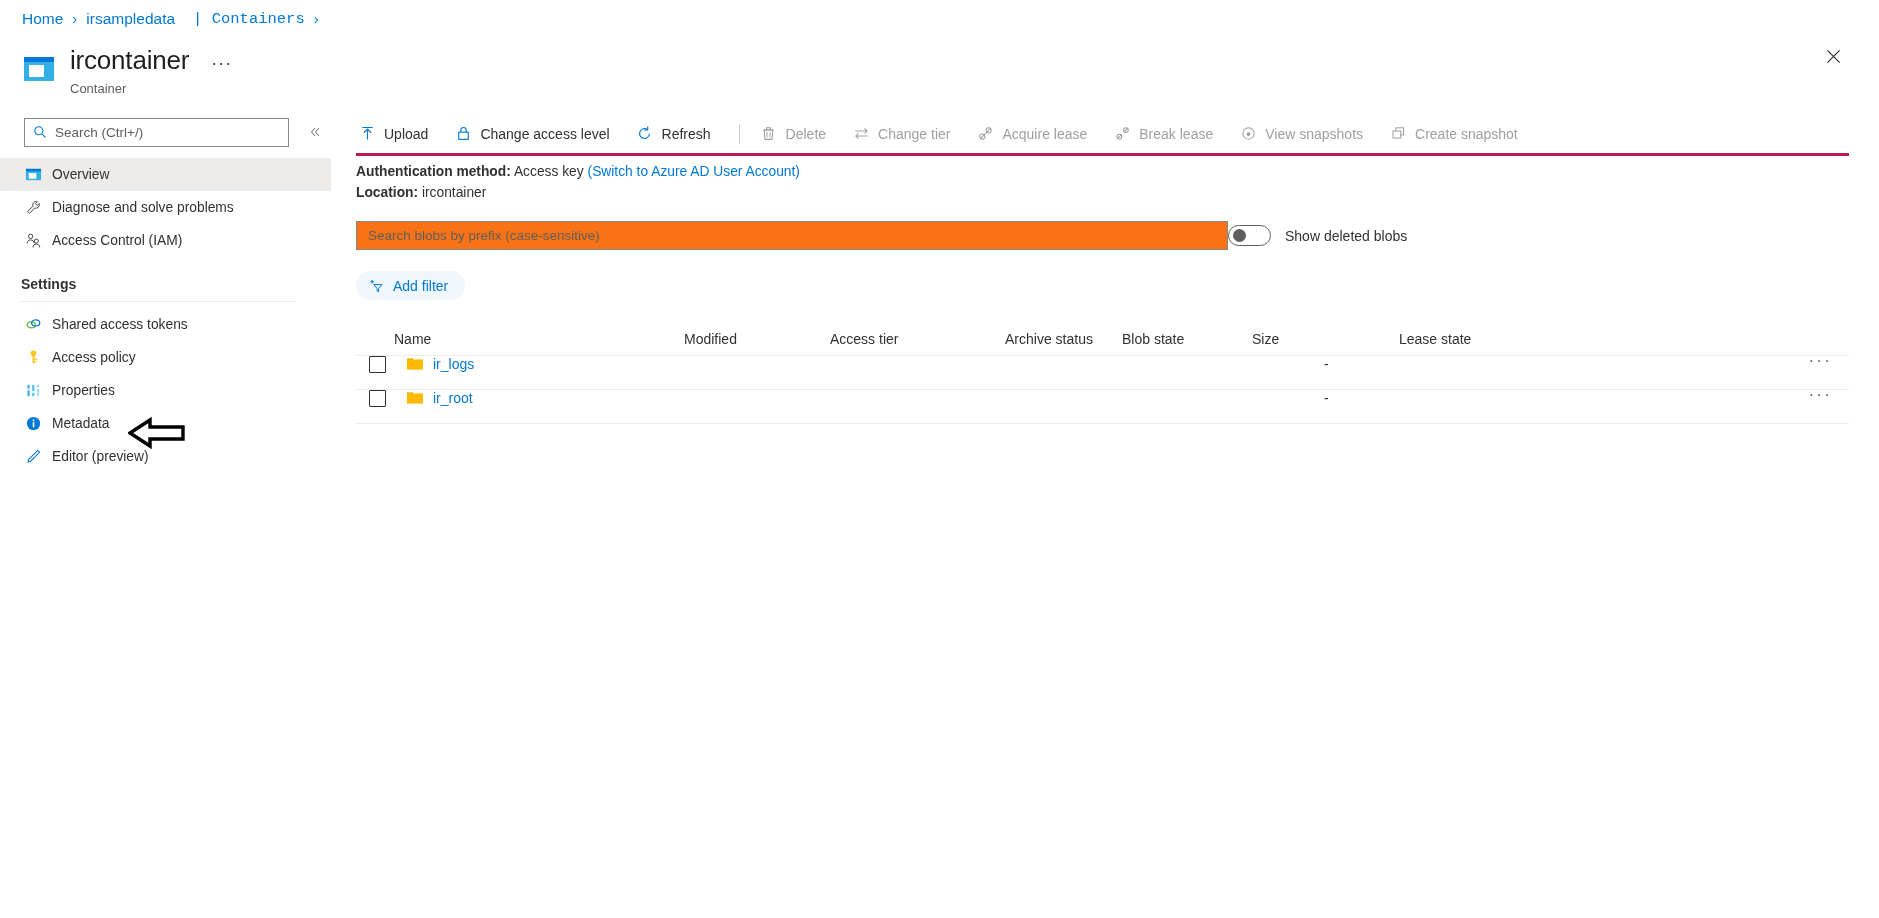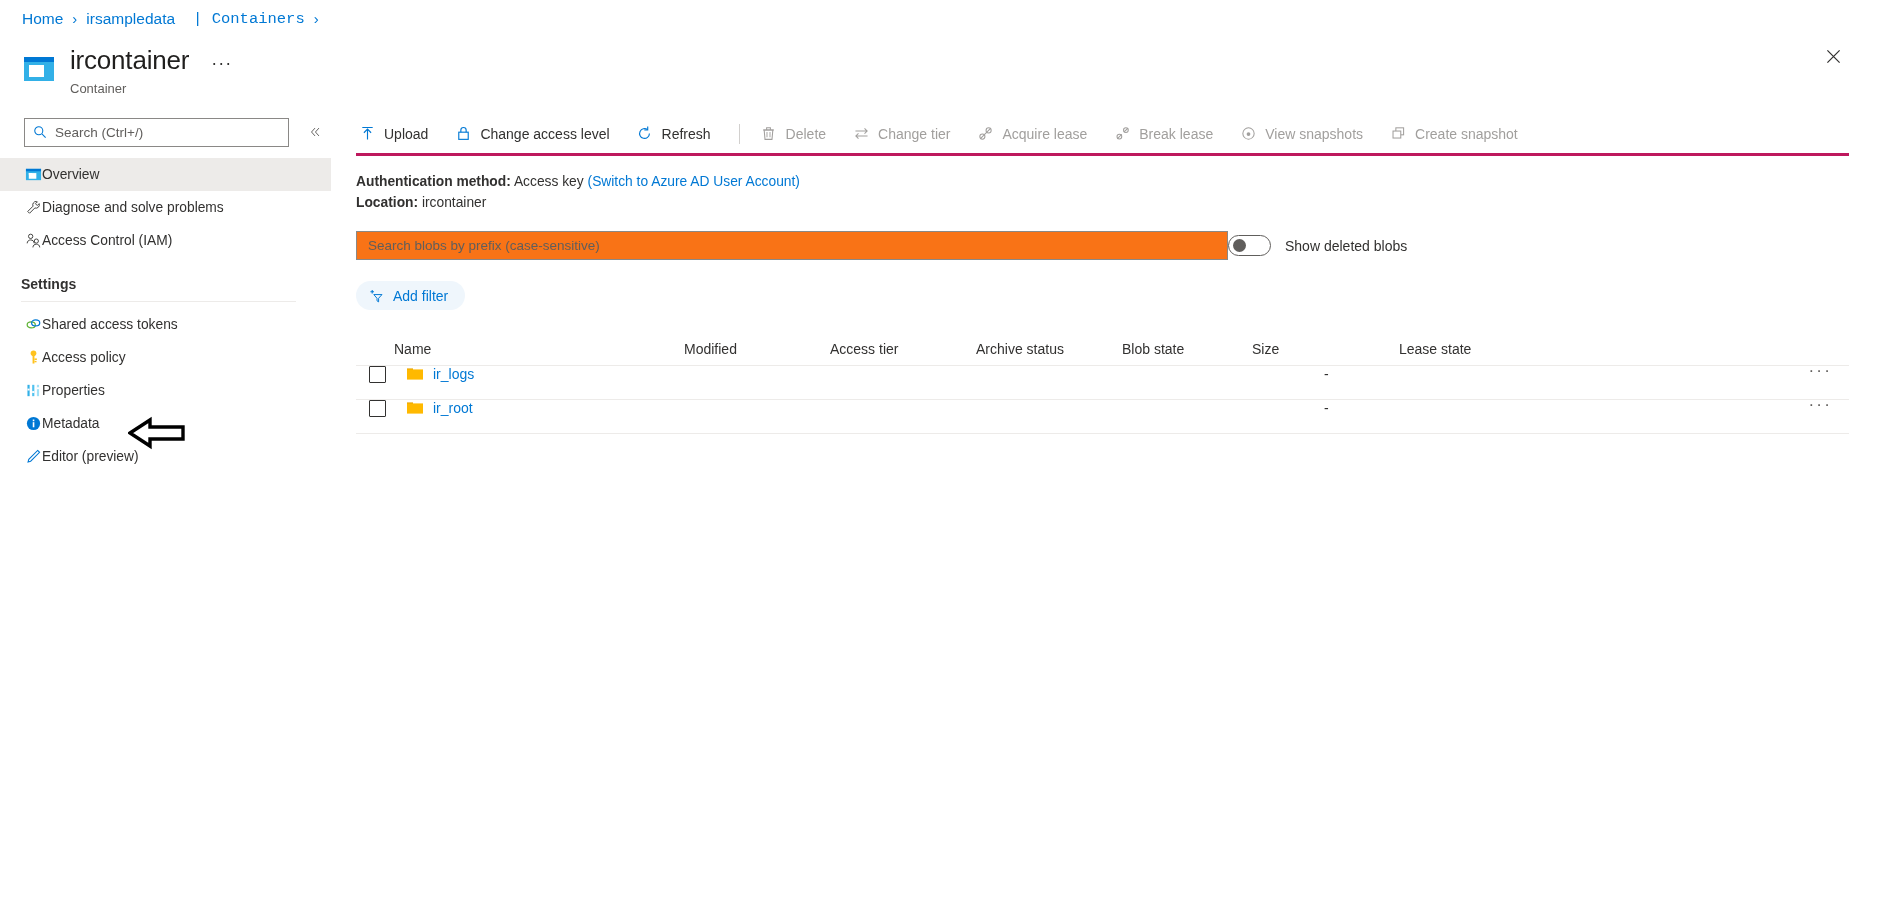--- a/index.html
+++ b/index.html
@@ -73,21 +73,21 @@
   .nav-list { margin-top: 11px; }
   .nav-item {
     height: 33px; display: flex; align-items: center;
     padding-left: 24px; cursor: pointer; font-size: 13.8px; color: #323130;
   }
   .nav-item.selected { background: #edebe9; }
   .nav-item .nav-ico {
     width: 18px; height: 18px; flex: 0 0 18px;
     display:flex; align-items:center; justify-content:center;
   }
-  .nav-item .nav-label { white-space: nowrap; }
+  .nav-item .nav-label { margin-left: 10px; white-space: nowrap; }
 
   .nav-section {
     margin-top: 19px; padding-left: 21px; padding-right: 35px;
   }
   .nav-section-title { font-size: 14px; font-weight: bold; color: #323130; }
   .nav-section-rule { border-bottom: 1px solid #edebe9; margin-top: 9px; }
 
   
   .arrow-annot { position: absolute; left: 128px; top: 414px; width: 58px; height: 38px; }
 
@@ -103,21 +103,21 @@
     display: flex; align-items: center; gap: 8px;
     padding: 0 10px 0 2px; margin-right: 14px;
     font-size: 14px; color: #323130; cursor: pointer; white-space: nowrap;
   }
   .cmd .cmd-ico { width: 18px; height: 18px; flex: 0 0 18px; display:flex; align-items:center; justify-content:center; }
   .cmd.disabled { color: #a19f9d; cursor: default; }
   .cmd.disabled .cmd-ico { color:#a19f9d; }
   .cmd-sep { width: 1px; height: 20px; background: #d2d0ce; margin: 0 18px 0 4px; }
 
   
-  .authinfo { margin-top: 15px; font-size: 13.8px; line-height: 21px; color: #323130; }
+  .authinfo { margin-top: 5px; font-size: 13.8px; line-height: 21px; color: #323130; }
   .authinfo b { font-weight: bold; }
   .authinfo .link { color: #0078d4; cursor: pointer; }
 
   
   .blobsearch-row { margin-top: 18px; display: flex; align-items: center; }
   .blob-search {
     width: 872px; height: 29px; border: 1px solid #8a8886; background:#f97316;
     display:flex; align-items:center; padding: 0 9px;
   }
   .blob-search input {
@@ -159,21 +159,21 @@
   .c-check { width: 38px; flex: 0 0 38px; display:flex; align-items:center; justify-content:flex-start; padding-left:13px;}
   .cb {
     width: 17px; height: 17px; border: 1px solid #323130; background:#fff;
     cursor: pointer; border-radius: 1px;
   }
   .c-name { width: 290px; flex: 0 0 290px; display:flex; align-items:center; }
   .c-name .folder { width: 18px; height: 16px; flex:0 0 18px; margin-right: 9px; }
   .c-name .nm { color: #0078d4; cursor: pointer; }
   .c-modified { width: 146px; flex: 0 0 146px; }
   .c-tier { width: 146px; flex: 0 0 146px; }
-  .c-archive { width: 146px; flex: 0 0 146px; }
+  .c-archive { width: 146px; flex: 0 0 146px; text-align: center; }
   .c-blobtype { width: 130px; flex: 0 0 130px; }
   .c-size { width: 147px; flex: 0 0 147px; }
   .c-lease { width: 250px; flex: 0 0 250px; }
   .c-menu { flex: 1 1 auto; display:flex; align-items:center; justify-content:flex-end; padding-right: 17px;}
   .dots { color: #605e5c; font-size: 17px; letter-spacing: 2.2px; cursor: pointer; line-height: 10px;}
 </style>
 </head>
 <body>
 
 <div class="page">

